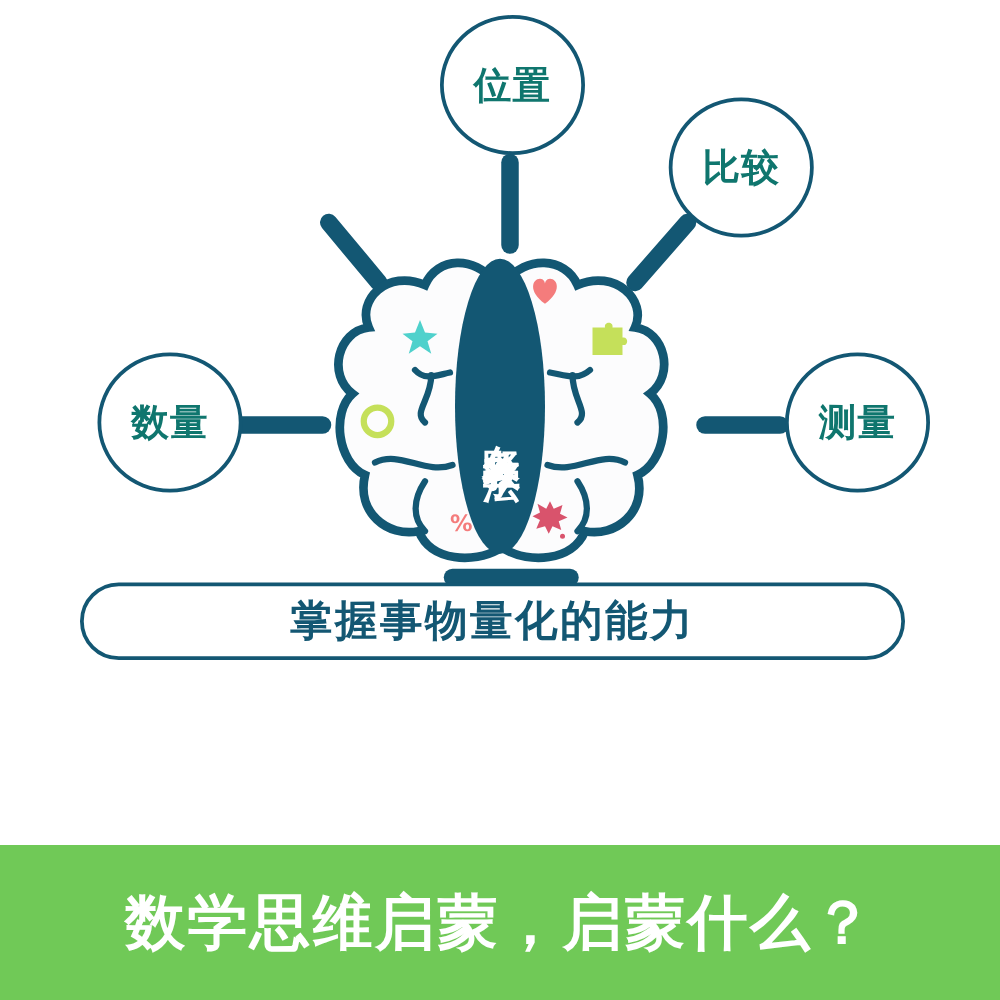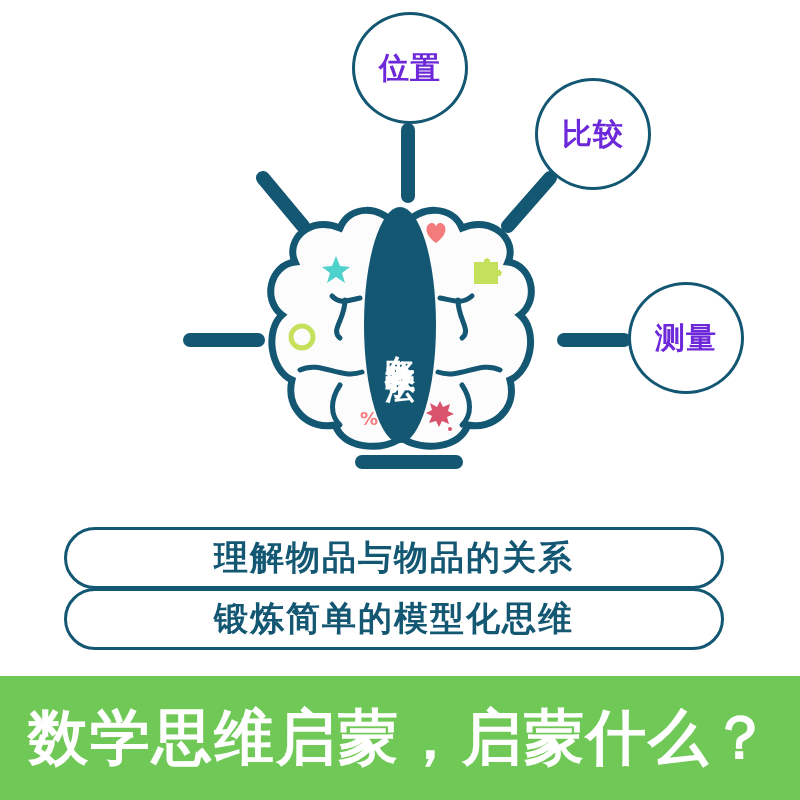--- a/index.html
+++ b/index.html
@@ -8,36 +8,36 @@
     background: #ffffff;
     font-family: "DejaVu Sans", sans-serif;
   }
   .canvas { position: absolute; left: 0; top: 0; width: 800px; height: 800px; }
   .bubble {
     position: absolute; border: 3px solid #135773; border-radius: 50%;
     background: #fff; display: flex; align-items: center; justify-content: center;
     box-sizing: border-box;
   }
   .bubble span {
-    color: #6d28d9; font-weight: bold; font-size: 30px; letter-spacing: 1px;
+    color: #0f766e; font-weight: bold; font-size: 30px; letter-spacing: 1px;
   }
   .pill {
     position: absolute; left: 64px; width: 660px; height: 62px;
     border: 3px solid #135773; border-radius: 34px; background: #fff;
     box-sizing: border-box; display: flex; align-items: center; justify-content: center;
   }
   .pill span {
     color: #135773; font-weight: bold; font-size: 34px; letter-spacing: 2px;
   }
   .banner {
     position: absolute; left: 0; top: 676px; width: 800px; height: 124px;
     background: #70c957; display: flex; align-items: center; justify-content: center;
   }
   .banner span {
-    color: #ffffff; font-weight: bold; font-size: 60px; letter-spacing: 2px;
+    color: #ffffff; font-weight: bold; font-size: 48px; letter-spacing: 2px;
   }
   .vertical-title {
     position: absolute; left: 372px; top: 232px; width: 56px; height: 220px;
     display: flex; flex-direction: column; align-items: center; justify-content: center;
   }
   .vertical-title span {
     color: #fff; font-weight: bold; font-size: 30px; line-height: 38px;
     writing-mode: vertical-rl; letter-spacing: 4px;
   }
 </style>
@@ -93,33 +93,33 @@
     <g transform="translate(440,413)">
       <path d="M0 -12 L3 -6 L10 -9 L8 -2 L14 1 L7 4 L9 11 L2 8 L-1 14 L-4 8 L-11 10 L-8 3 L-14 0 L-8 -3 L-10 -10 L-3 -6 Z" fill="#d9536c"></path>
       <circle cx="10" cy="16" r="2" fill="#d9536c"></circle>
     </g>
   </svg>
 
   <div class="vertical-title">
     <span>久野教学法</span>
   </div>
 
+  <div class="bubble" style="left:78px;top:282px;width:116px;height:112px;">
+    <span>数量</span>
+  </div>
   <div class="bubble" style="left:352px;top:12px;width:116px;height:112px;">
     <span>位置</span>
   </div>
   <div class="bubble" style="left:628px;top:282px;width:116px;height:112px;">
     <span>测量</span>
   </div>
   <div class="bubble" style="left:535px;top:78px;width:116px;height:112px;">
     <span>比较</span>
   </div>
 
-  <div class="pill" style="top:527px;">
-    <span>理解物品与物品的关系</span>
-  </div>
-  <div class="pill" style="top:588px;">
-    <span>锻炼简单的模型化思维</span>
+  <div class="pill" style="top:466px;">
+    <span>掌握事物量化的能力</span>
   </div>
 
   <div class="banner">
     <span>数学思维启蒙，启蒙什么？</span>
   </div>
 </div>
 
 </body></html>

